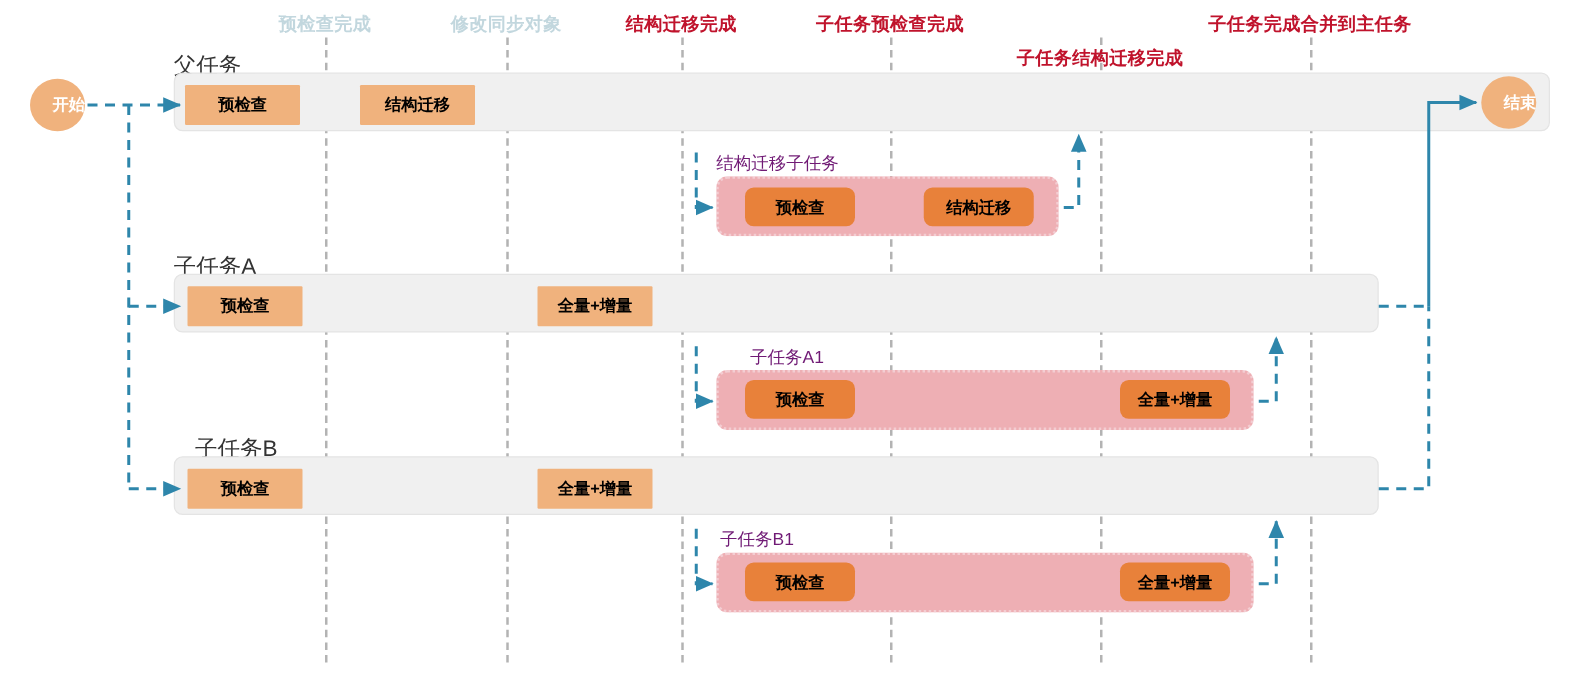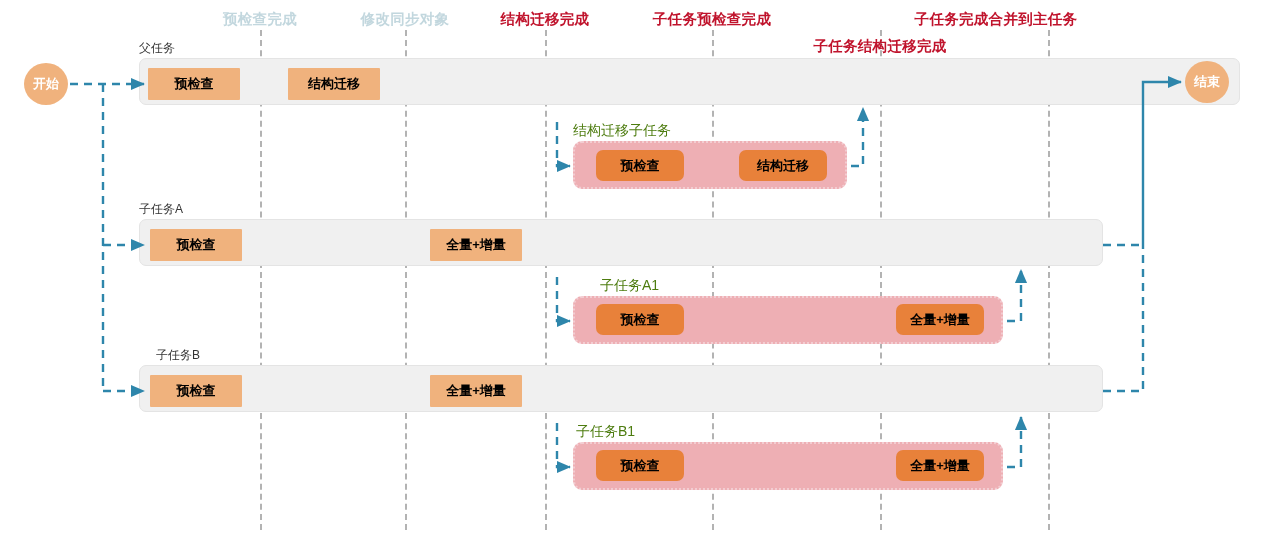--- a/index.html
+++ b/index.html
@@ -41,37 +41,37 @@
   
   .lane {
     position: absolute;
     background: #f0f0f0;
     border: 1px solid #e4e4e4;
     border-radius: 7px;
     box-sizing: border-box;
   }
   .lane-title {
     position: absolute;
-    font-size: 12px;
+    font-size: 18px;
     color: #333333;
     white-space: nowrap;
   }
 
   
   .subgroup {
     position: absolute;
     background: #eeafb4;
     border: 2px dotted #f3cdd2;
     border-radius: 9px;
     box-sizing: border-box;
   }
   .subgroup-title {
     position: absolute;
     font-size: 14px;
-    color: #4d7c0f;
+    color: #701a75;
     white-space: nowrap;
   }
 
   
   .chip {
     position: absolute;
     display: flex;
     align-items: center;
     justify-content: center;
     color: #000000;
@@ -87,21 +87,21 @@
   .chip.dark {
     background: #e8813a;
     border-radius: 7px;
   }
 
   
   .terminal {
     position: absolute;
     display: flex;
     align-items: center;
-    justify-content: center;
+    justify-content: flex-end;
     background: #f0b27d;
     border-radius: 50%;
     color: #ffffff;
     font-size: 13px;
     font-weight: bold;
   }
 
   
   #connectors {
     position: absolute;
@@ -133,21 +133,21 @@
       <div class="milestone-label pending" style="left: 260px;">预检查完成</div>
       <div class="gridline" style="left: 405px;"></div>
       <div class="milestone-label pending" style="left: 405px;">修改同步对象</div>
       <div class="gridline" style="left: 545px;"></div>
       <div class="milestone-label active" style="left: 545px;">结构迁移完成</div>
       <div class="gridline" style="left: 712px;"></div>
       <div class="milestone-label active" style="left: 712px;">子任务预检查完成</div>
       <div class="gridline" style="left: 880px;"></div>
       <div class="milestone-label active" style="left: 880px; margin-top: 27px;">子任务结构迁移完成</div>
       <div class="gridline" style="left: 1048px;"></div>
-      <div class="milestone-label active" style="left: 996px; text-align: right;">子任务完成合并到主任务</div>
+      <div class="milestone-label active" style="left: 1048px; text-align: right;">子任务完成合并到主任务</div>
     </div>
 
   <div id="lanes-layer">
       <div class="lane-title" style="left: 139px; top: 40px;">父任务</div>
       <div class="lane" style="left: 139px; top: 58px; width: 1101px; height: 47px;"></div>
       <div class="chip light" style="left: 148px; top: 68px; width: 92px; height: 32px;">预检查</div>
       <div class="chip light" style="left: 288px; top: 68px; width: 92px; height: 32px;">结构迁移</div>
       <div class="lane-title" style="left: 139px; top: 201px;">子任务A</div>
       <div class="lane" style="left: 139px; top: 219px; width: 964px; height: 47px;"></div>
       <div class="chip light" style="left: 150px; top: 229px; width: 92px; height: 32px;">预检查</div>

